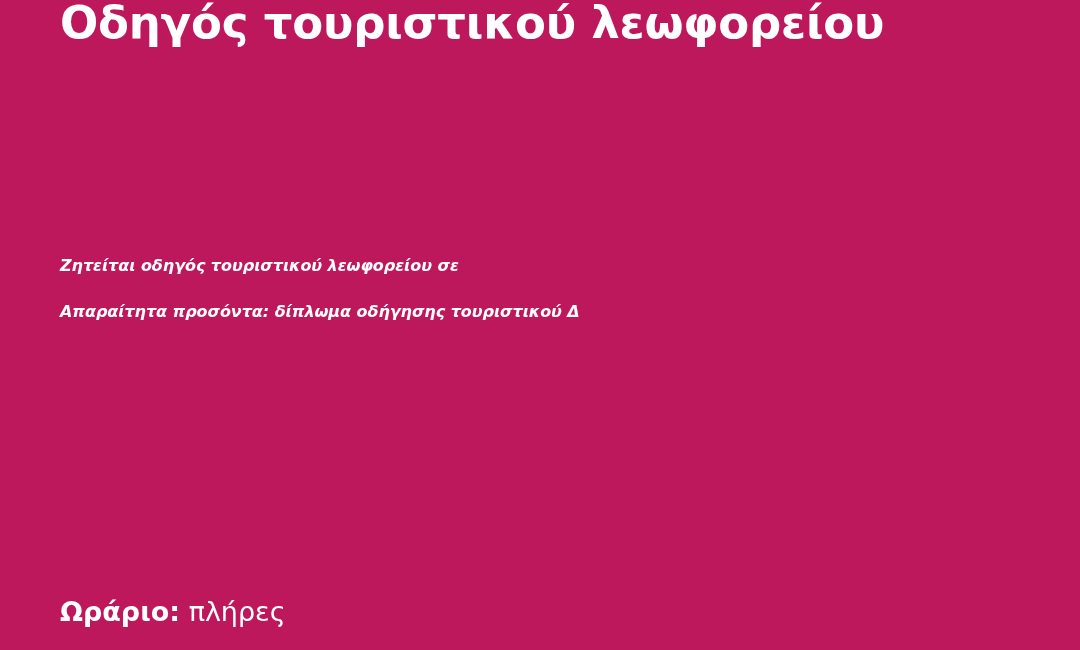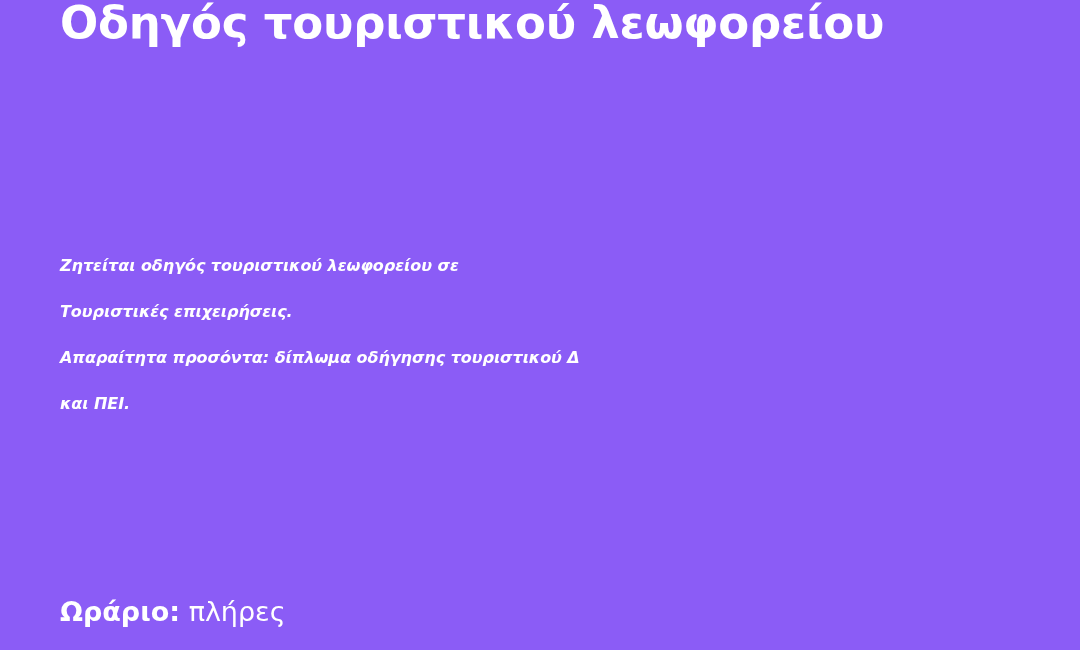--- a/index.html
+++ b/index.html
@@ -14,21 +14,21 @@
     background: #2820ac;
     font-family: "DejaVu Sans", "Liberation Sans", sans-serif;
     color: #ffffff;
     -webkit-font-smoothing: antialiased;
   }
 
   .card {
     position: relative;
     width: 1080px;
     height: 650px;
-    background: #8b5cf6;
+    background: #be185d;
     box-sizing: border-box;
     overflow: hidden;
   }
 
   
   .title-block {
     position: absolute;
     left: 60px;
     top: -6px;
     width: 1000px;
@@ -97,23 +97,21 @@
 <body>
 
 <div class="card">
 
   <div class="title-block">
     <div class="title-line">Οδηγός τουριστικού λεωφορείου</div>
   </div>
 
   <div class="body-block">
     <div class="body-line">Ζητείται οδηγός τουριστικού λεωφορείου σε</div>
-    <div class="body-line">Τουριστικές επιχειρήσεις.</div>
     <div class="body-line">Απαραίτητα προσόντα: δίπλωμα οδήγησης τουριστικού Δ</div>
-    <div class="body-line">και ΠΕΙ.</div>
   </div>
 
   <div class="footer-row">
 
     <div class="footer-item footer-left">
       <span class="f-label">Ωράριο:</span><span class="f-sep"> </span><span class="f-value">πλήρες</span>
     </div>
 
 
   </div>

